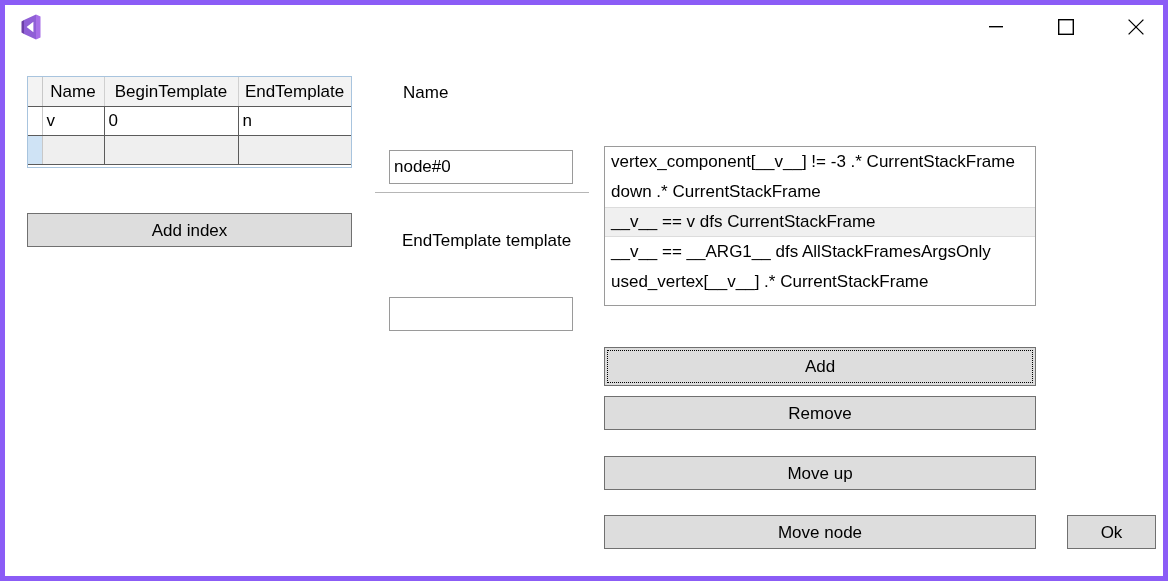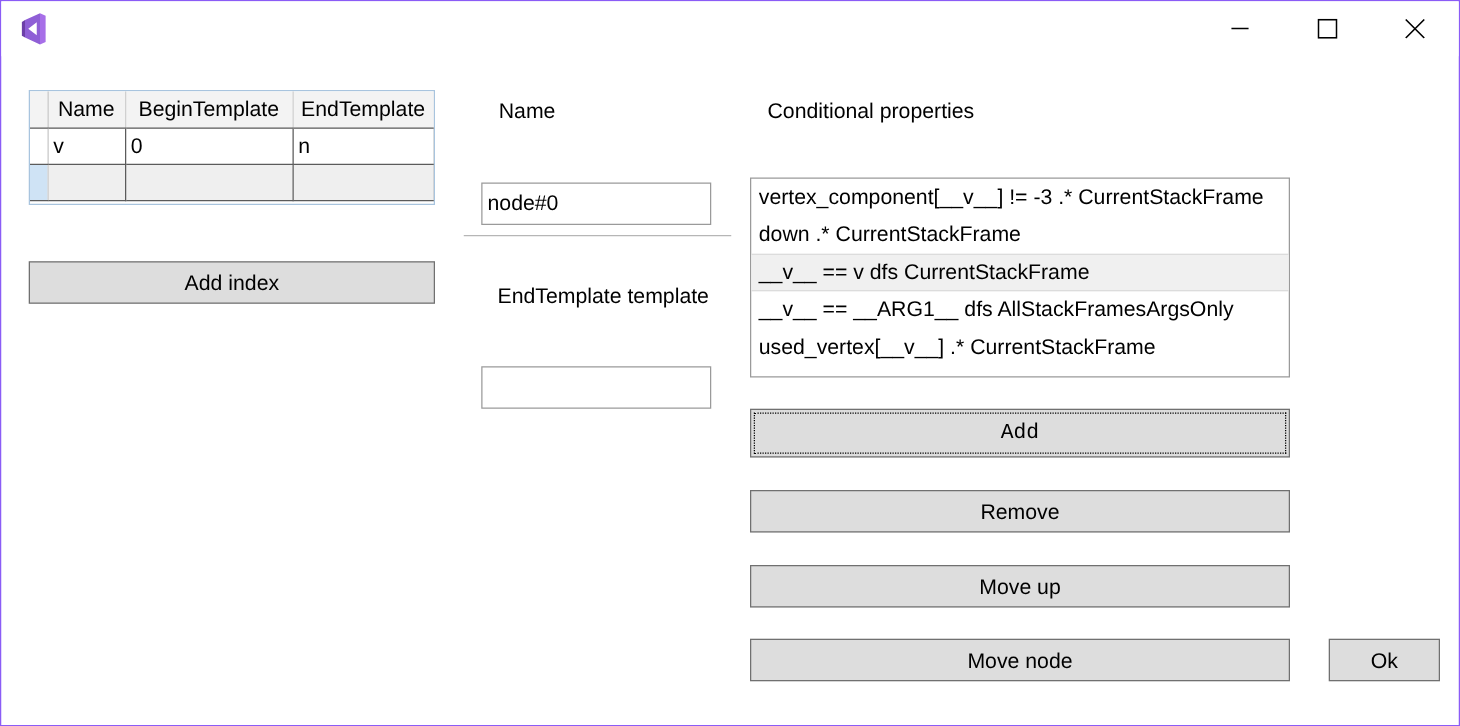--- a/index.html
+++ b/index.html
@@ -10,21 +10,21 @@
   body {
     font-family: "Liberation Sans", sans-serif;
     -webkit-font-smoothing: antialiased;
   }
 
   #window {
     position: relative;
     width: 1168px;
     height: 581px;
     box-sizing: border-box;
-    border: 1px solid #8b5cf6;
+    border: 5px solid #8b5cf6;
     background: #ffffff;
     overflow: hidden;
   }
 
   
   #titlebar {
     position: absolute;
     left: 0;
     top: 0;
     width: 1166px;
@@ -275,31 +275,30 @@
   <div class="label" style="left:398px; top:78px;">Name</div>
 
   <input class="textbox" type="text" style="left: 384px; top: 145px; width: 184px; height: 26px;" value="node#0">
 
   <div class="divider" style="left:370px; top:187px; width:214px;"></div>
 
   <div class="label" style="left:397px; top:226px;">EndTemplate template</div>
 
   <input class="textbox" type="text" style="left: 384px; top: 292px; width: 184px; height: 26px;" value="">
 
-  <div class="label" style="left:613px; top:78px;">Conditional properties</div>
 
   <div id="listbox">
     <div class="list-item">vertex_component[__v__] != -3 .* CurrentStackFrame</div>
     <div class="list-item">down .* CurrentStackFrame</div>
     <div class="list-item selected">__v__ == v dfs CurrentStackFrame</div>
     <div class="list-item">__v__ == __ARG1__ dfs AllStackFramesArgsOnly</div>
     <div class="list-item">used_vertex[__v__] .* CurrentStackFrame</div>
   </div>
 
-  <button class="btn focused" style="left:599px; top:326px; width:432px; height:39px;font-family:Liberation Mono, monospace;">
+  <button class="btn focused" style="left:599px; top:342px; width:432px; height:39px;">
     <span>Add</span>
     <span class="focus-ring"></span>
   </button>
 
   <button class="btn" style="left:599px; top:391px; width:432px; height:29px;">Remove</button>
 
   <button class="btn" style="left:599px; top:451px; width:432px; height:29px;">Move up</button>
 
   <button class="btn" style="left:599px; top:510px; width:432px; height:29px;">Move node</button>
 

